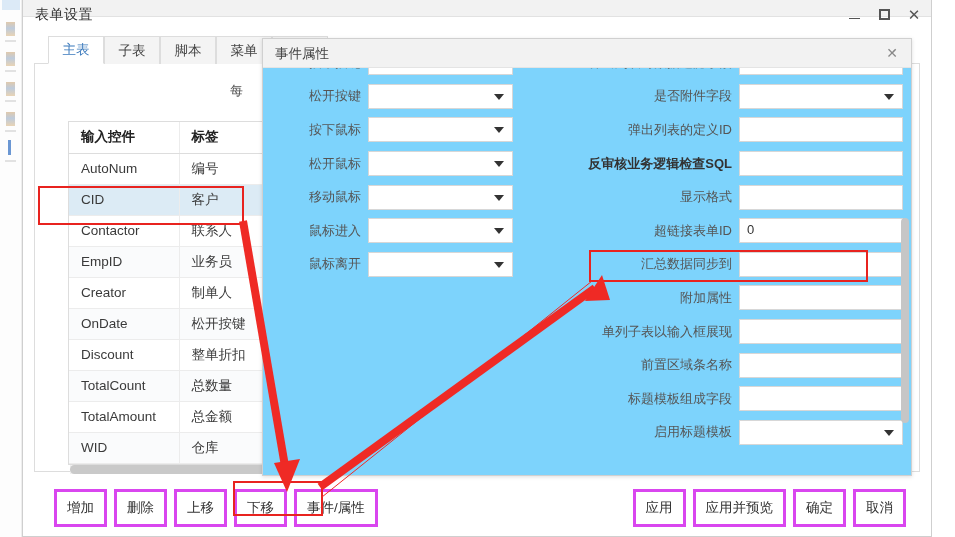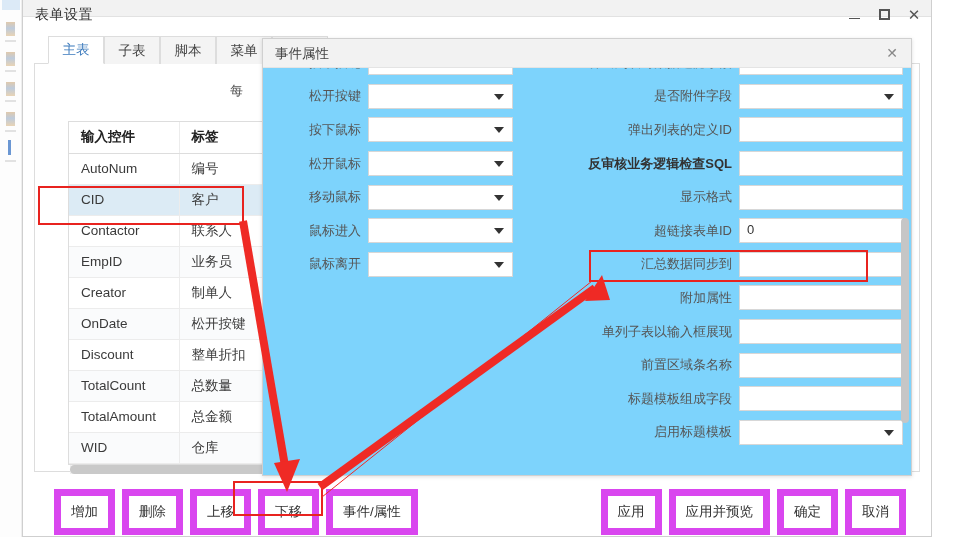--- a/index.html
+++ b/index.html
@@ -204,21 +204,21 @@
 
   
   .btnbar-left { position: absolute; left: 31px; top: 489px; display: flex; gap: 7px; }
   .btnbar-right { position: absolute; right: 25px; top: 489px; display: flex; gap: 7px; }
   .btn {
     height: 27px; min-width: 42px;
     padding: 16px 10px;
     display: flex; align-items: center; justify-content: center;
     font-size: 13.5px; color: #333333;
     background: #ffffff;
-    border: 7px solid #d946ef;
+    border: 3px solid #d946ef;
     cursor: default;
     white-space: nowrap;
   }
 </style>
 </head>
 <body>
 
 <div id="root">
 
   <div class="bg-strip">

